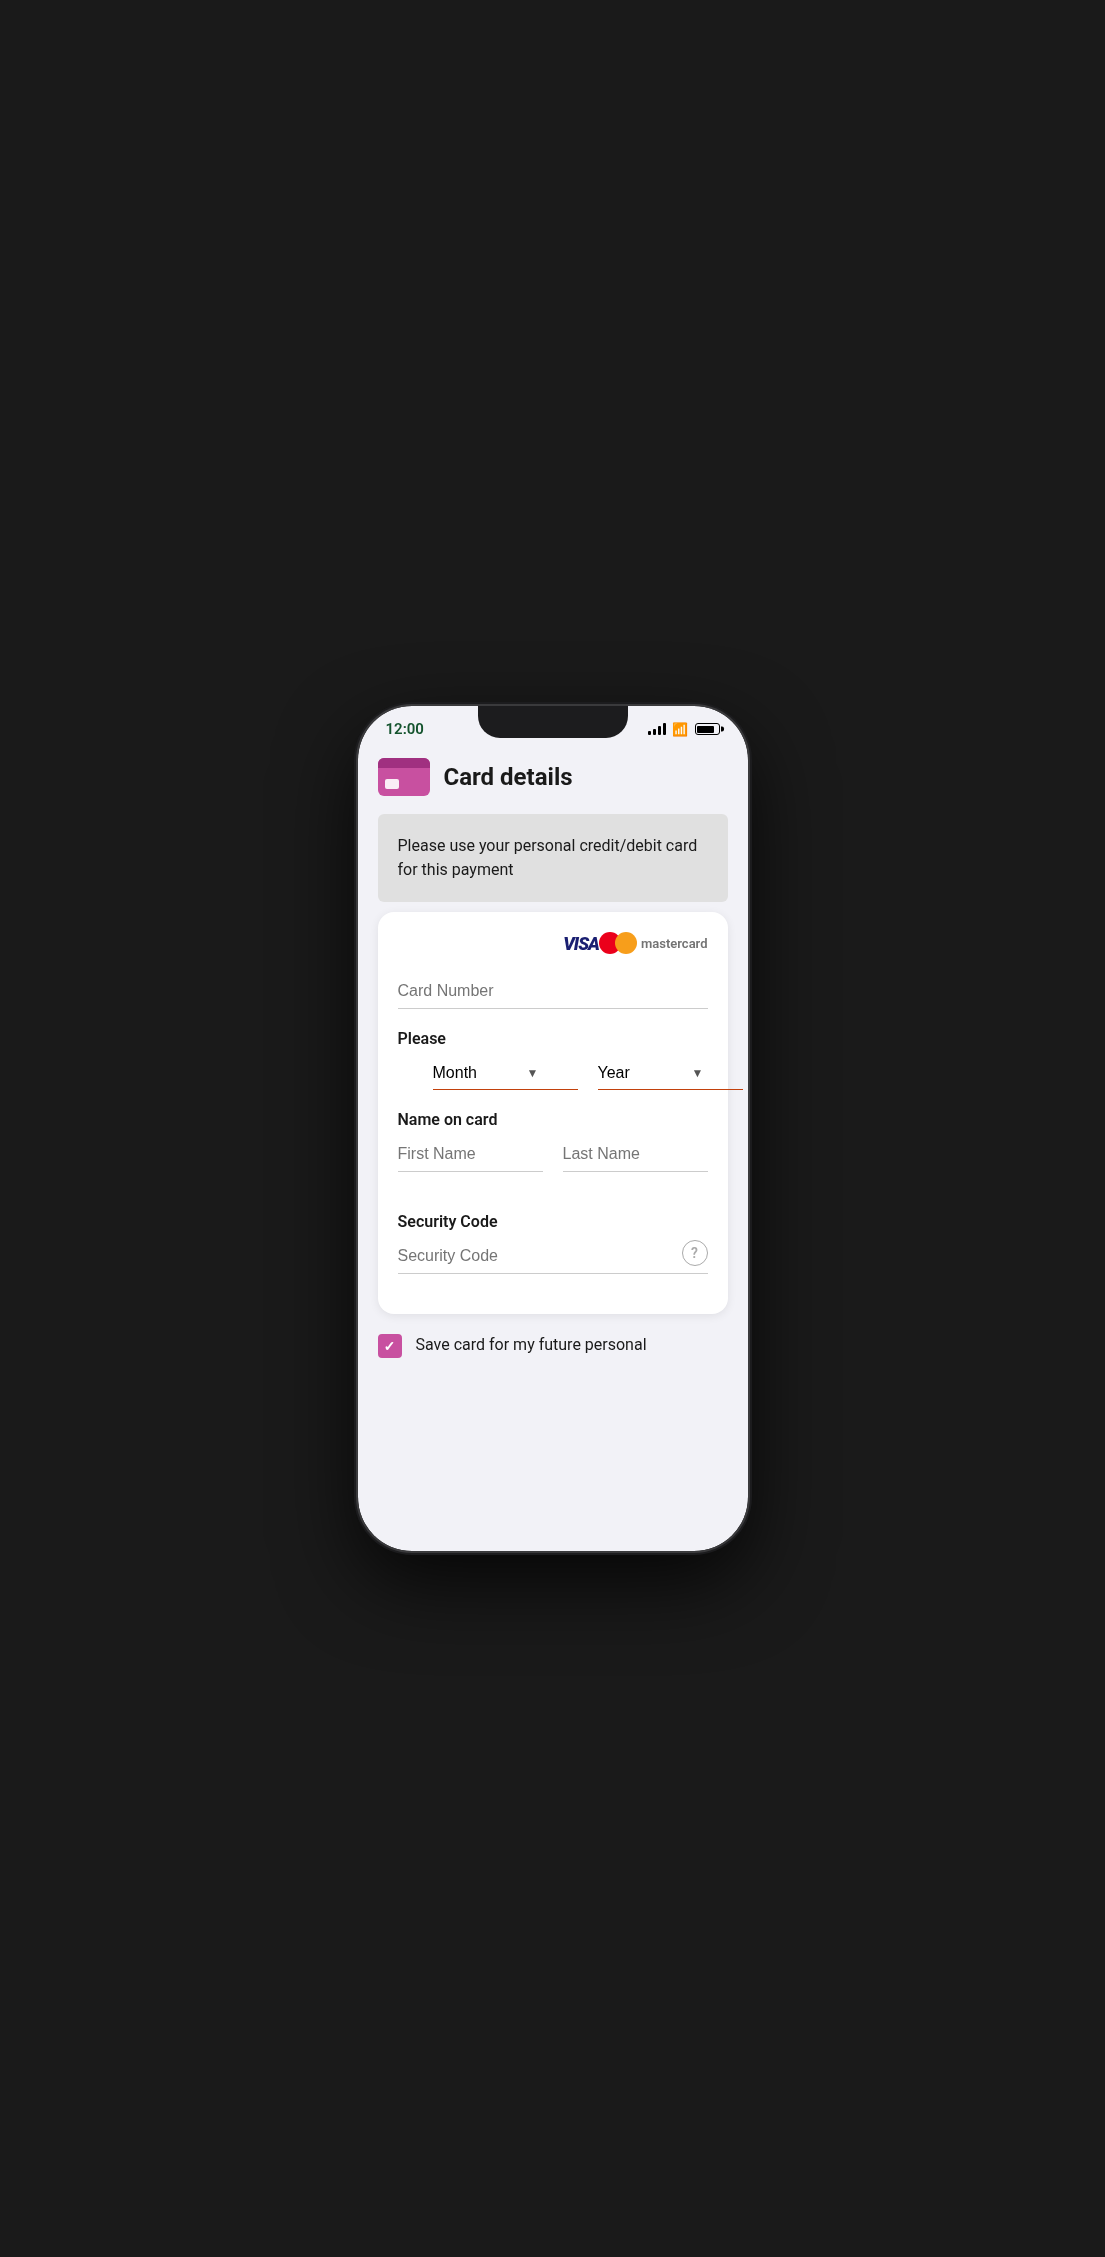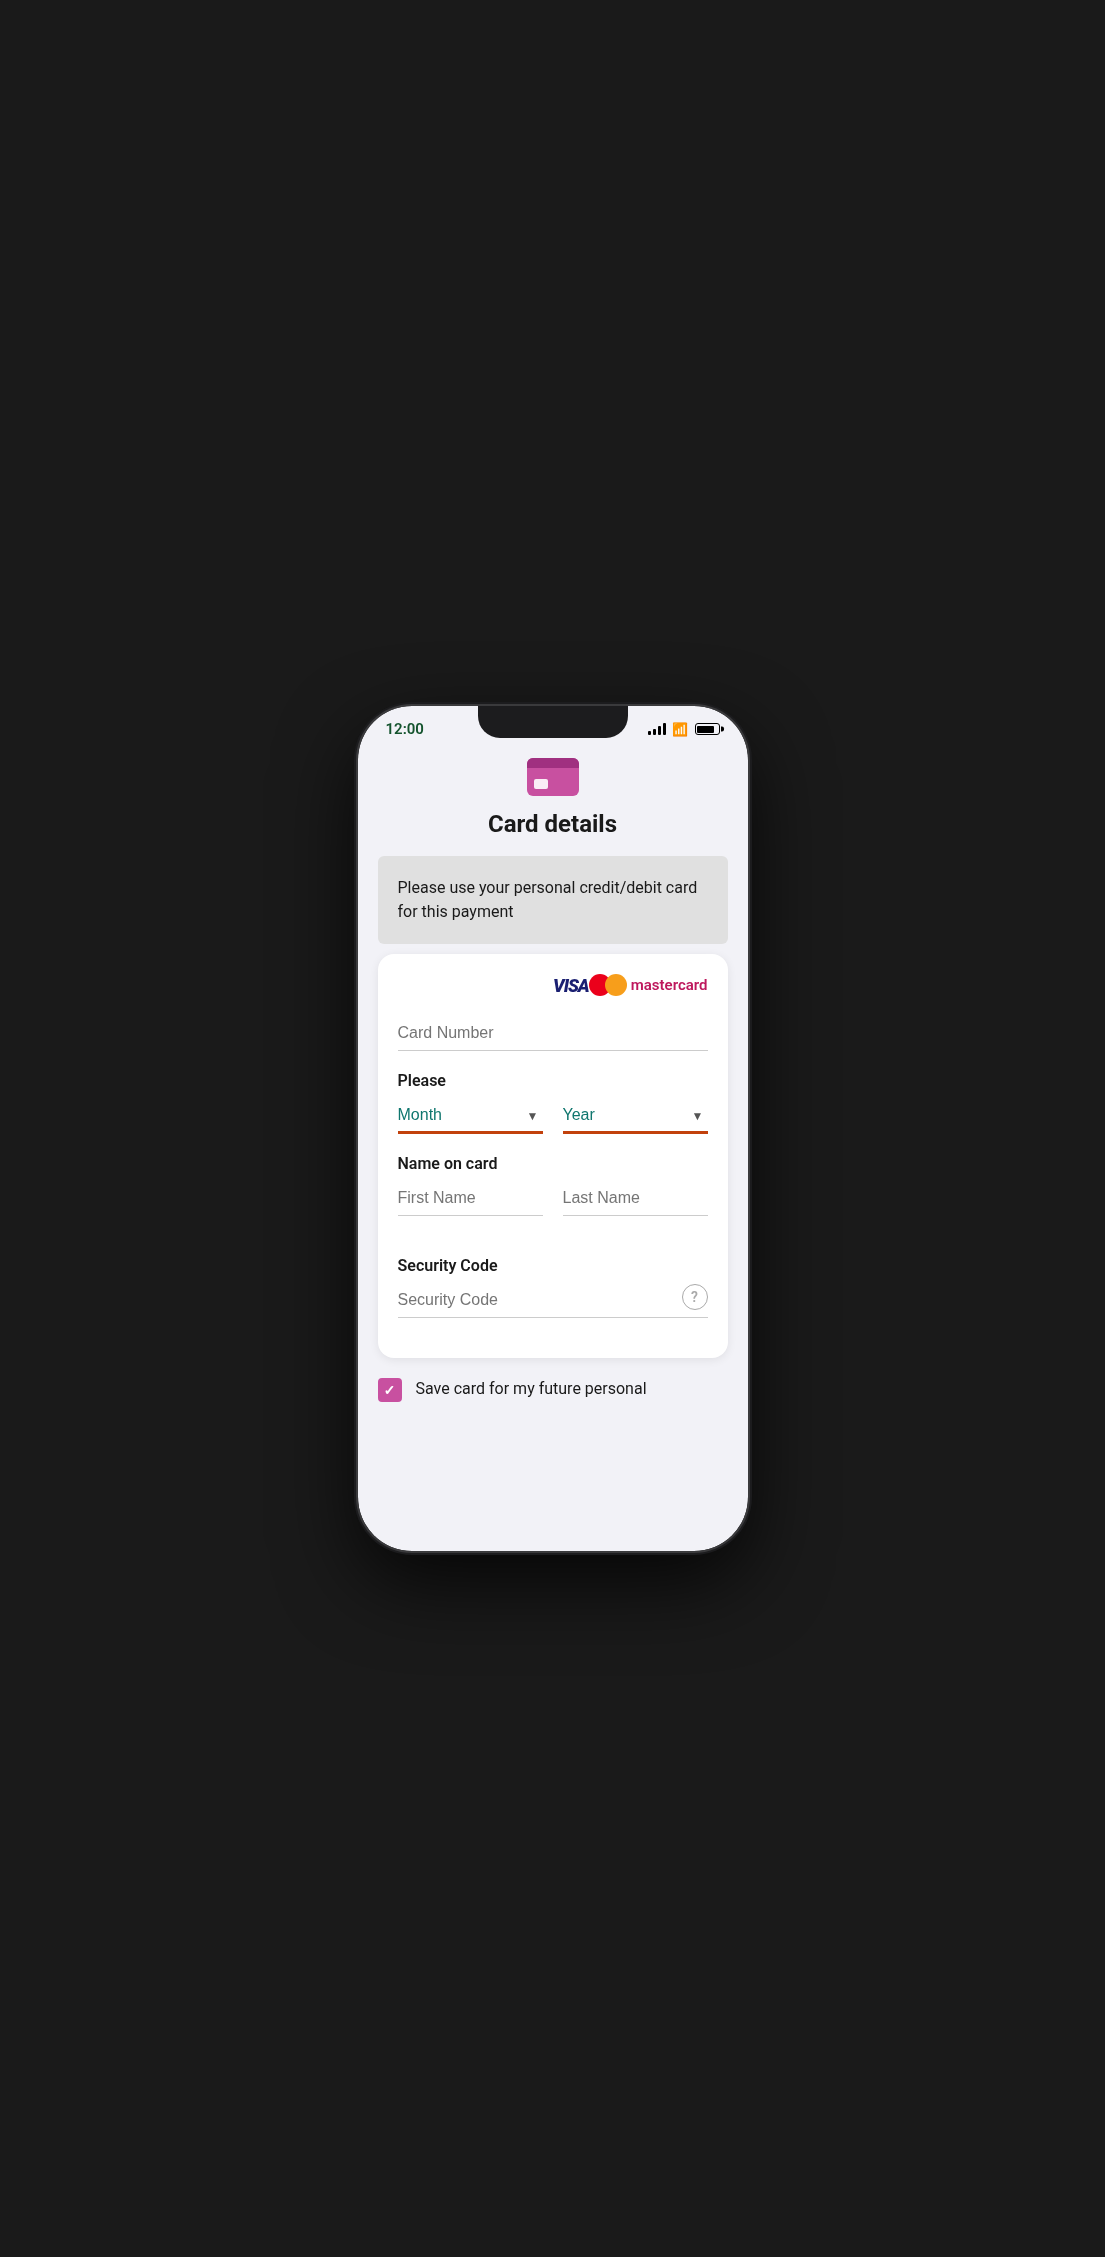--- a/index.html
+++ b/index.html
@@ -126,21 +126,20 @@
       overflow-y: auto;
       height: calc(100% - 44px);
     }
 
     
     .page-header {
       display: flex;
       align-items: center;
       gap: 14px;
       margin-bottom: 18px;
-      flex-direction: column;
     }
 
     .card-icon {
       width: 52px;
       height: 38px;
       background: #c850a0;
       border-radius: 6px;
       position: relative;
       display: flex;
       flex-direction: column;
@@ -221,23 +220,23 @@
 
     .mc-circle-right {
       width: 22px;
       height: 22px;
       background: #f79e1b;
       border-radius: 50%;
       margin-left: -10px;
     }
 
     .mastercard-text {
-      font-size: 15px;
+      font-size: 13px;
       font-weight: 600;
-      color: #be185d;
+      color: #737373;
     }
 
     
     .form-field {
       margin-bottom: 20px;
     }
 
     .form-input {
       width: 100%;
       border: none;
@@ -263,27 +262,28 @@
     }
 
     .expires-row .select-wrap {
       flex: 1;
       position: relative;
     }
 
     .expires-select {
       width: 100%;
       border: none;
-      border-bottom: 3px solid #c2410c;
+      border-bottom: 1px solid #c2410c;
       padding: 8px 0;
       font-size: 16px;
-      color: #0f766e;
+      color: #000000;
       background: transparent;
       outline: none;
       appearance: none;
+      margin-left: 35px;
       -webkit-appearance: none;
     }
 
     .select-arrow {
       position: absolute;
       right: 4px;
       top: 50%;
       transform: translateY(-50%);
       pointer-events: none;
       color: #555;

